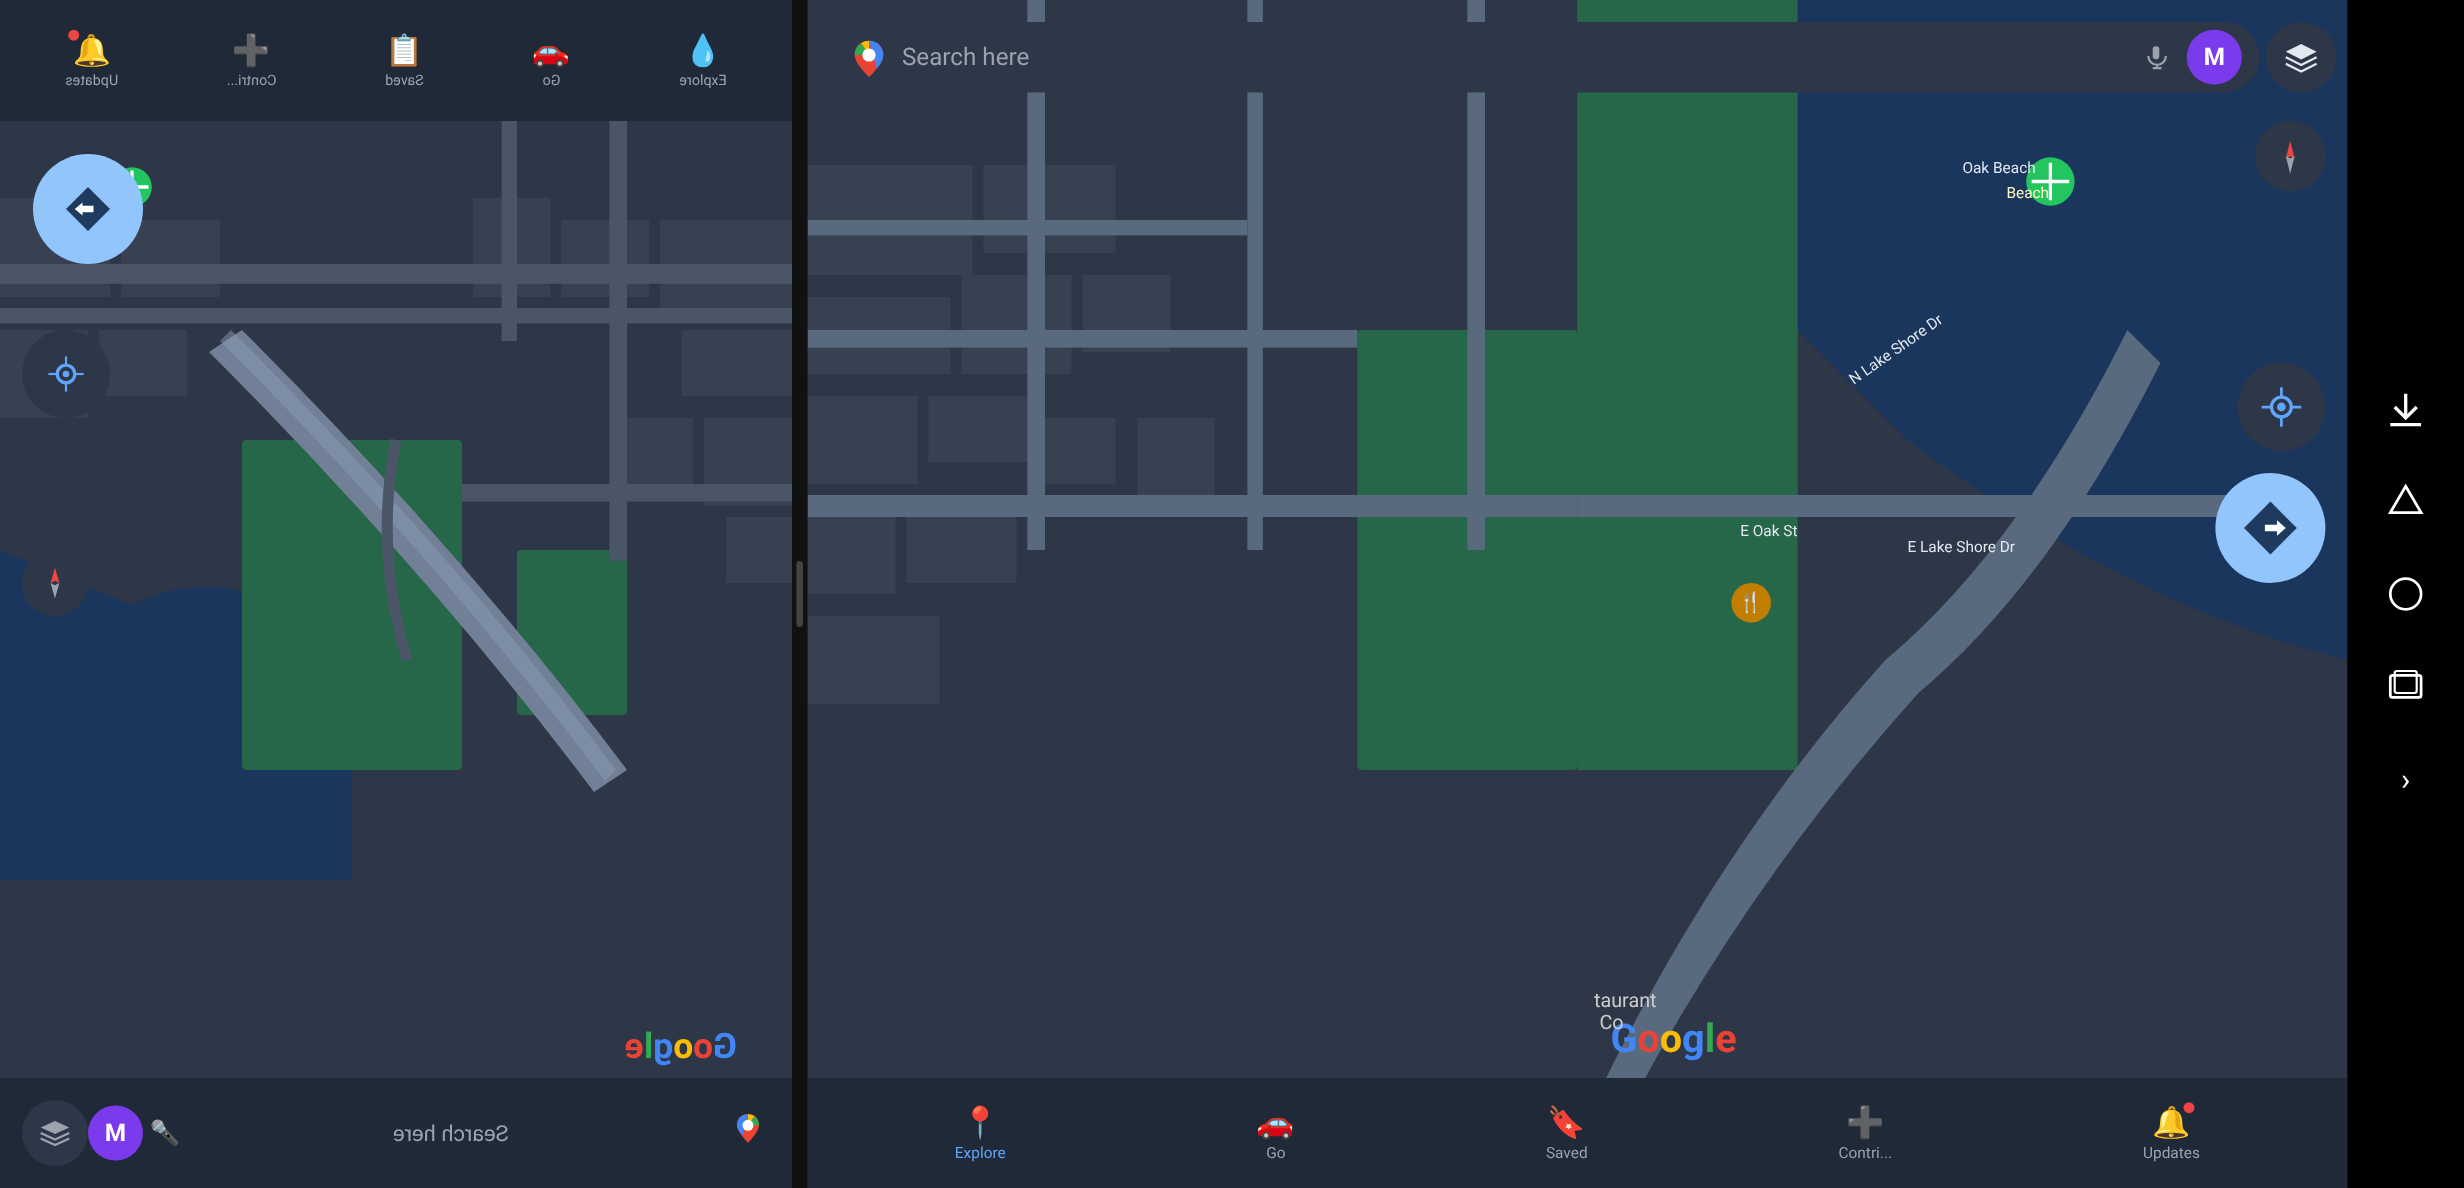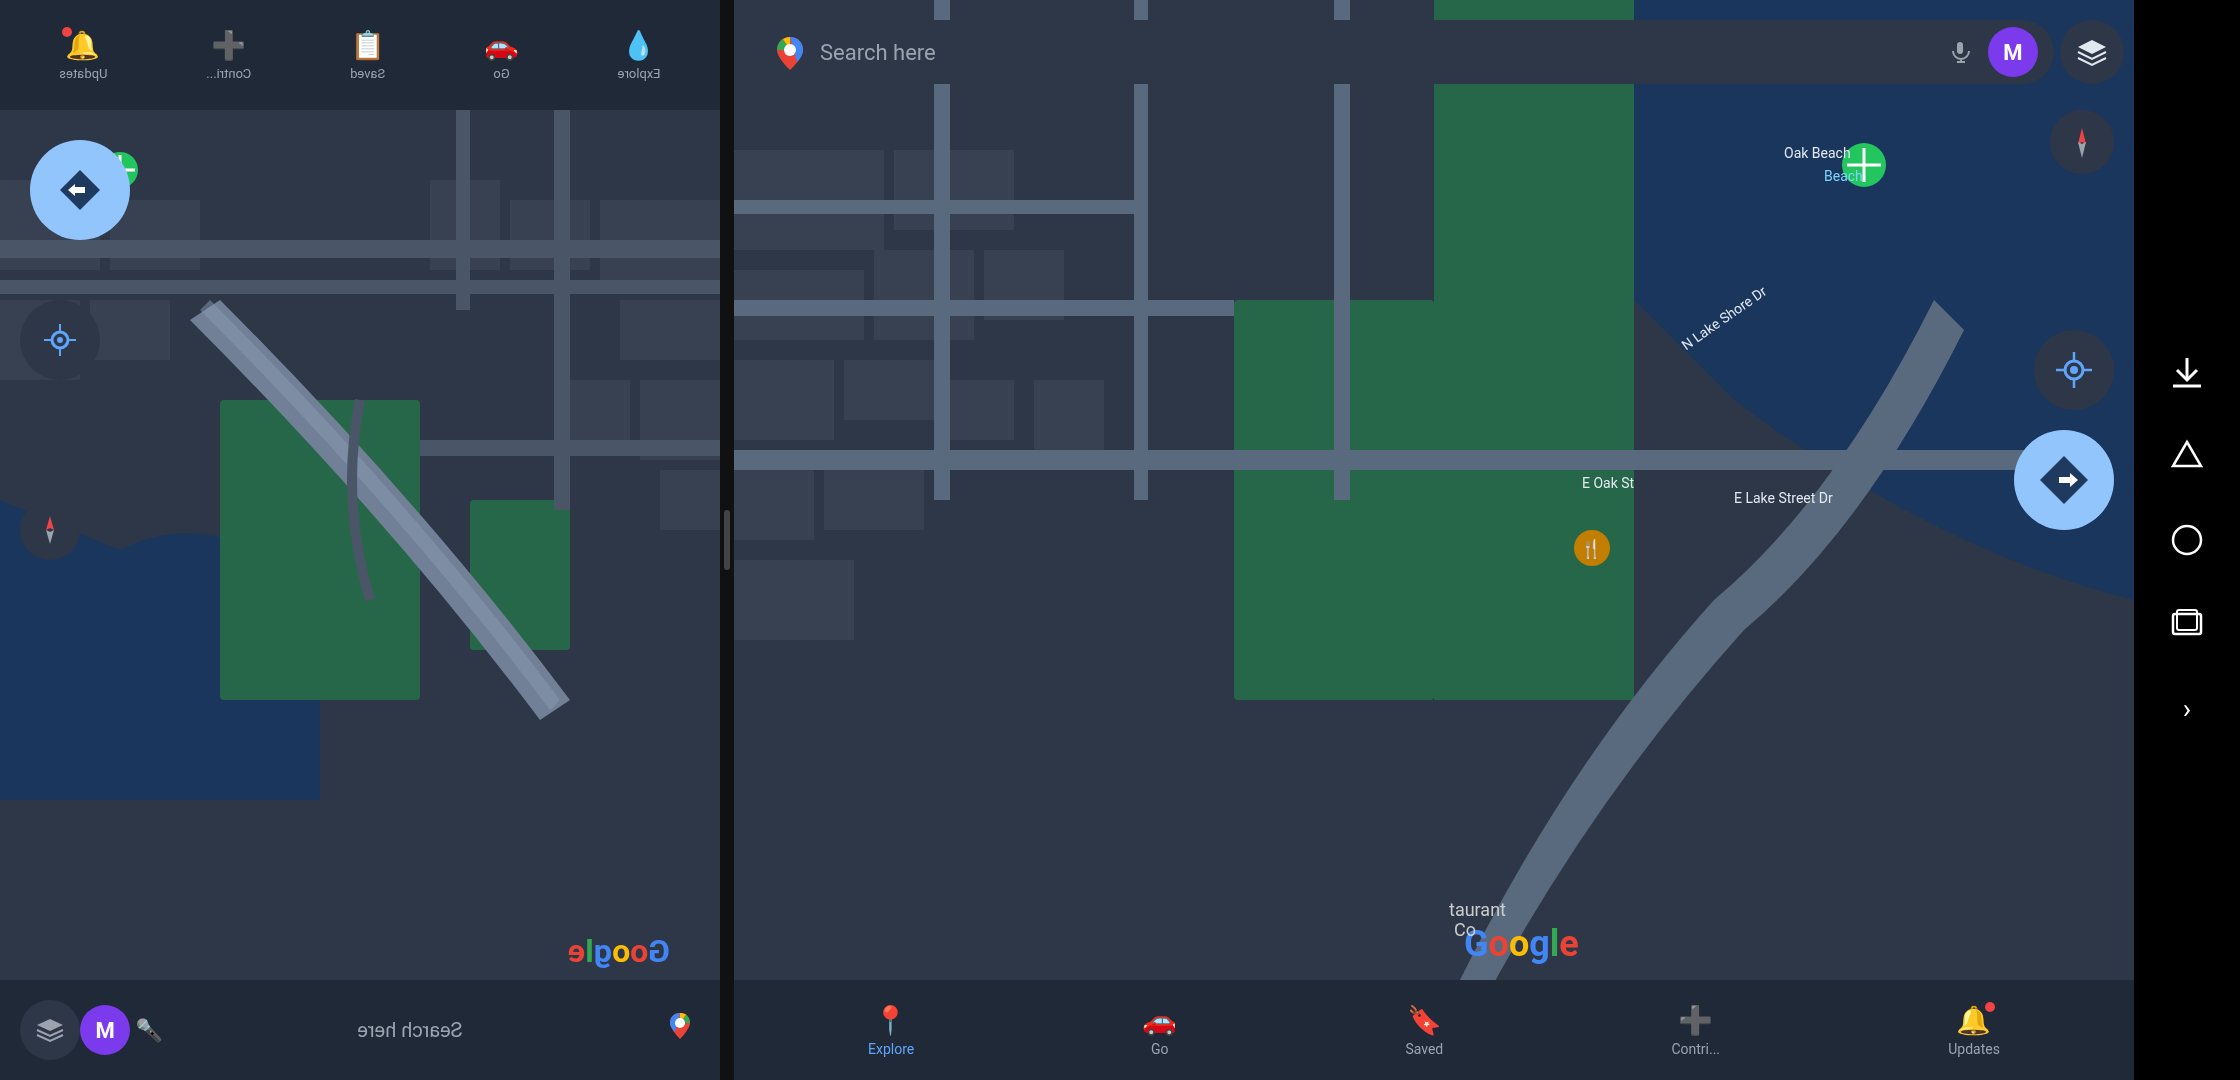--- a/index.html
+++ b/index.html
@@ -502,24 +502,24 @@
 
     <rect x="200" y="0" width="16" height="500" fill="#5a6a7e"></rect>
     <rect x="400" y="0" width="14" height="500" fill="#5a6a7e"></rect>
     <rect x="600" y="0" width="16" height="500" fill="#5a6a7e"></rect>
 
     <circle cx="1130" cy="165" r="22" fill="#22c55e"></circle>
     <path d="M1130,148 L1130,182 M1113,165 L1147,165" stroke="white" stroke-width="3"></path>
   </svg>
 
   <div class="street-label" style="left:848px; top:475px;">E Oak St</div>
-  <div class="street-label" style="left:1000px; top:490px;">E Lake Street Dr</div>
+  <div class="street-label" style="left:1000px; top:490px;">E Lake Shore Dr</div>
   <div class="street-label" style="left:940px; top:310px; transform:rotate(-35deg);">N Lake Shore Dr</div>
   <div class="street-label" style="left:1050px; top:145px;">Oak Beach</div>
-  <div class="street-label" style="left:1090px; top:168px; color:#7dd3fc;">Beach</div>
+  <div class="street-label" style="left:1090px; top:168px; color:#fef9c3;">Beach</div>
 
   <div class="poi-marker" style="left:840px; top:530px;">🍴</div>
 
   <div style="position:absolute; bottom:115px; left:730px; z-index:40; font-size:36px; font-weight:bold; color:white; display:flex; align-items:center;">
     <span style="color:#4285f4">G</span>
       <span style="color:#ea4335">o</span>
       <span style="color:#fbbc05">o</span>
       <span style="color:#4285f4">g</span>
       <span style="color:#34a853">l</span>
       <span style="color:#ea4335">e</span>

